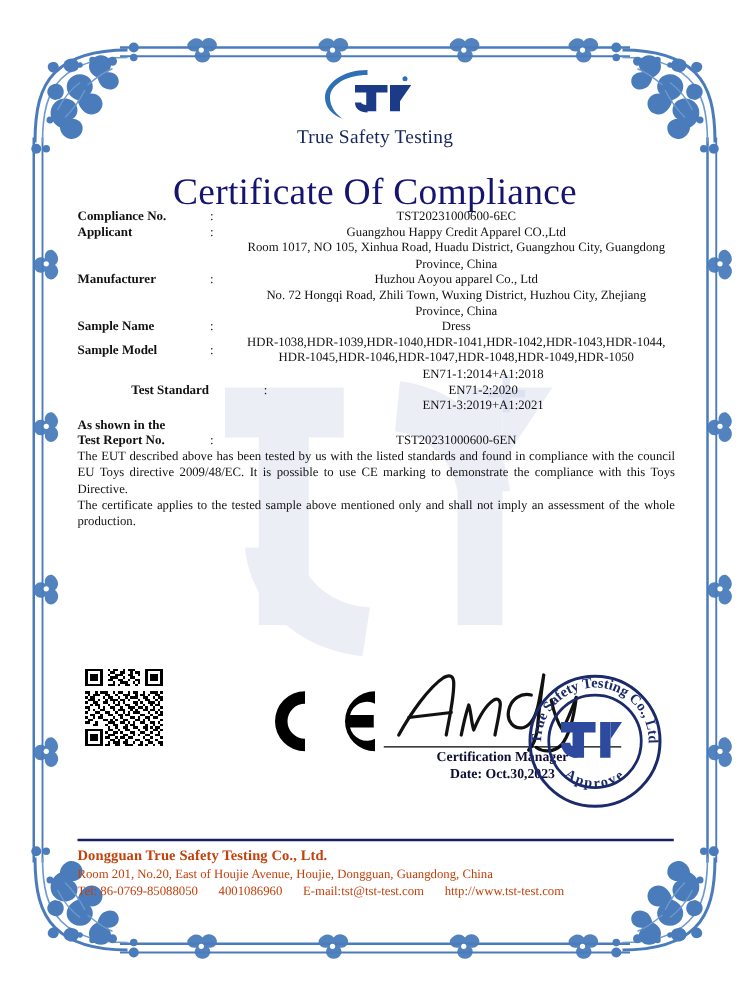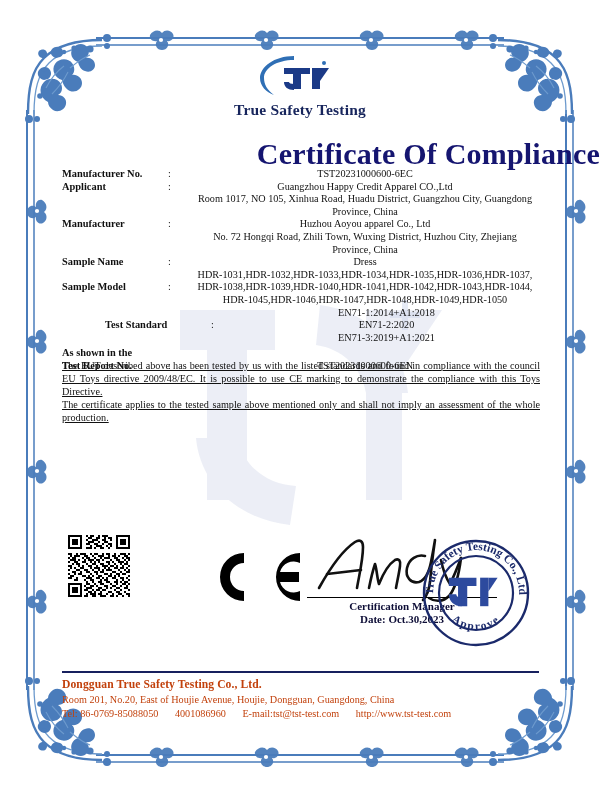--- a/index.html
+++ b/index.html
@@ -36,32 +36,32 @@
 
   
   .logo-block {
     position: absolute; left: 0; top: 52px;
     width: 600px; text-align: center;
   }
   .logo-mark { display: block; margin: 0 auto; }
   .logo-text {
     margin-top: 3px;
     font-size: 15.5px;
-    font-weight: bold;
+    font-weight: normal;
     color: #17255c;
     letter-spacing: .2px;
     font-family: "Liberation Serif", serif;
   }
 
   
   .cert-title {
     position: absolute; left: 0; top: 137px; width: 600px;
-    text-align: right;
+    text-align: center;
     font-size: 30px;
-    font-weight: bold;
+    font-weight: normal;
     color: #151570;
     letter-spacing: .2px;
   }
 
   
   .fields {
     position: absolute;
     left: 62px; top: 168px;
     width: 478px;
     font-size: 10.2px;
@@ -84,21 +84,21 @@
   
   .body-text {
     position: absolute;
     left: 62px; top: 360px;
     width: 478px;
     font-size: 10.2px;
     line-height: 12.8px;
     color: #111;
     text-align: justify;
   }
-  .body-text p { margin-bottom: 1px; text-decoration: underline; }
+  .body-text p { margin-bottom: 1px; }
 
   
   .qr { position: absolute; left: 66px; top: 533px; }
 
   
   .ce-mark { position: absolute; left: 200px; top: 548px; }
 
   
   .sig-zone { position: absolute; left: 305px; top: 530px; width: 235px; height: 120px; }
   .sig-name {
@@ -249,21 +249,21 @@
       <circle cx="70" cy="11" r="2" fill="#2f6fb5"></circle>
     </svg>
     <div class="logo-text">True Safety Testing</div>
   </div>
 
   <div class="cert-title">Certificate Of Compliance</div>
 
   <div class="fields">
 
     <div class="frow">
-      <div class="flabel">Manufacturer No.</div>
+      <div class="flabel">Compliance No.</div>
       <div class="fcolon">:</div>
       <div class="fvalue">
         <div>TST20231000600-6EC</div>
       </div>
     </div>
 
     <div class="frow">
       <div class="flabel">Applicant</div>
       <div class="fcolon">:</div>
       <div class="fvalue">
@@ -288,21 +288,20 @@
       <div class="fcolon">:</div>
       <div class="fvalue">
         <div>Dress</div>
       </div>
     </div>
 
     <div class="frow mline">
       <div class="flabel" style="align-self:center;">Sample Model</div>
       <div class="fcolon" style="align-self:center;">:</div>
       <div class="fvalue">
-        <div>HDR-1031,HDR-1032,HDR-1033,HDR-1034,HDR-1035,HDR-1036,HDR-1037,</div>
         <div>HDR-1038,HDR-1039,HDR-1040,HDR-1041,HDR-1042,HDR-1043,HDR-1044,</div>
         <div>HDR-1045,HDR-1046,HDR-1047,HDR-1048,HDR-1049,HDR-1050</div>
       </div>
     </div>
 
     <div class="frow mline">
       <div class="flabel" style="align-self:center;margin-left:43px;">Test Standard</div>
       <div class="fcolon" style="align-self:center;">:</div>
       <div class="fvalue">
         <div>EN71-1:2014+A1:2018</div>

